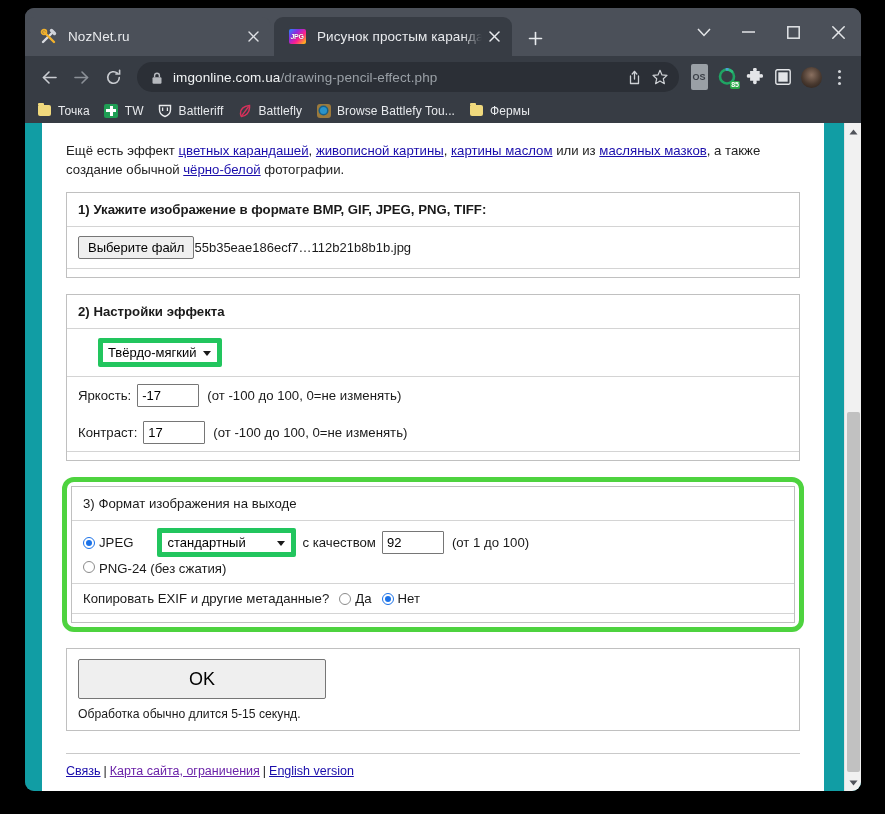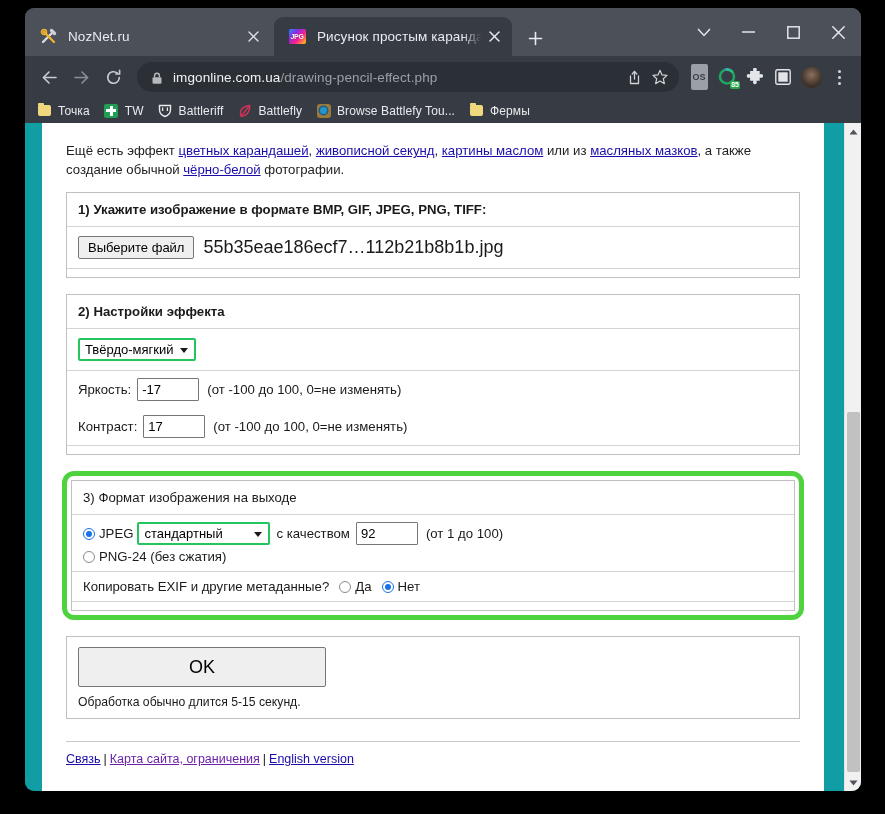--- a/index.html
+++ b/index.html
@@ -103,26 +103,26 @@
   .sec{margin:0 24px 16px 24px;border:1px solid #c0c0c0;background:#fff;}
   .sec-title{padding:9px 11px;font-size:13.2px;color:#1a1a1a;}
   .sec-title b{font-weight:bold;}
   .sec-row{border-top:1px solid #d4d4d4;padding:9px 11px;font-size:13.2px;color:#1a1a1a;
            display:flex;align-items:center;flex-wrap:wrap;}
   .sec-row.tight{padding:7px 11px;}
   .sec-row.blank{height:8px;padding:0;}
 
   .filebtn{border:1px solid #767676;background:#efefef;border-radius:2px;
            font-size:13px;padding:3px 9px;color:#000;font-family:"Liberation Sans",sans-serif;}
-  .filename{margin-left:9px;font-size:18px;color:#1a1a1a;}
+  .filename{font-size:13px;color:#1a1a1a;}
 
   .lbl{margin-right:6px;}
-  .sel{border:2px solid #22c55e;background:#fff;border-radius:2px;font-size:13px;
+  .sel{border:5px solid #22c55e;background:#fff;border-radius:2px;font-size:13px;
        padding:2px 20px 2px 5px;color:#000;position:relative;display:inline-flex;
-       align-items:center;font-family:"Liberation Sans",sans-serif;}
+       align-items:center;font-family:"Liberation Sans",sans-serif;margin-left:20px;}
   .sel:after{content:"";position:absolute;right:6px;top:50%;margin-top:-1.5px;
        border-left:4px solid transparent;border-right:4px solid transparent;
        border-top:5px solid #1a1a1a;}
   .txtin{border:1px solid #767676;background:#fff;border-radius:1px;font-size:13px;
        padding:2px 4px;color:#000;font-family:"Liberation Sans",sans-serif;height:17px;
        display:inline-flex;align-items:center;box-sizing:content-box;}
   .hint{margin-left:8px;color:#1a1a1a;}
 
   .radio{width:12px;height:12px;border-radius:50%;border:1px solid #8b8b8b;background:#fff;
          display:inline-block;vertical-align:-2px;box-sizing:border-box;flex:0 0 12px;}
@@ -362,21 +362,21 @@
           </span>
         <span class="bm-label">Фермы</span>
       </div>
     </div>
 
     <div class="viewport">
       <div class="page">
         <div class="content">
 
           <div class="intro">
-            <p><span>Ещё есть эффект </span><a href="#">цветных карандашей</a><span>, </span><a href="#">живописной секунд</a><span>, </span><a href="#">картины маслом</a><span> или из </span><a href="#">масляных мазков</a><span>, а также создание обычной </span><a href="#">чёрно-белой</a><span> фотографии.</span></p>
+            <p><span>Ещё есть эффект </span><a href="#">цветных карандашей</a><span>, </span><a href="#">живописной картины</a><span>, </span><a href="#">картины маслом</a><span> или из </span><a href="#">масляных мазков</a><span>, а также создание обычной </span><a href="#">чёрно-белой</a><span> фотографии.</span></p>
           </div>
 
           <div class="sec">
             <div class="sec-title">
               <b><span>1)</span>&nbsp;<span>Укажите изображение в формате BMP, GIF, JPEG, PNG, TIFF:</span></b>
             </div>
             <div class="sec-row">
               <button class="filebtn">Выберите файл</button>
               <span class="filename">55b35eae186ecf7…112b21b8b1b.jpg</span>
             </div>
@@ -410,21 +410,21 @@
               </div>
               <div class="sec-row tight" style="display:block">
                 <div style="display:flex;align-items:center;margin-bottom:4px">
                   <span class="radio on"></span>
                   <span style="margin:0 4px 0 4px">JPEG</span>
                   <span class="sel" style="min-width:104px">стандартный</span>
                   <span style="margin:0 6px 0 6px">с качеством</span>
                   <span class="txtin" style="width:52px">92</span>
                   <span class="hint">(от 1 до 100)</span>
                 </div>
-                <div style="display:flex;align-items:center">
+                <div style="display:flex;">
                   <span class="radio"></span>
                   <span style="margin-left:4px">PNG-24 (без сжатия)</span>
                 </div>
               </div>
               <div class="sec-row tight">
                 <span>Копировать EXIF и другие метаданные?</span>
                 <span class="radio" style="margin-left:10px"></span>
                 <span style="margin-left:4px">Да</span>
                 <span class="radio on" style="margin-left:10px"></span>
                 <span style="margin-left:4px">Нет</span>

